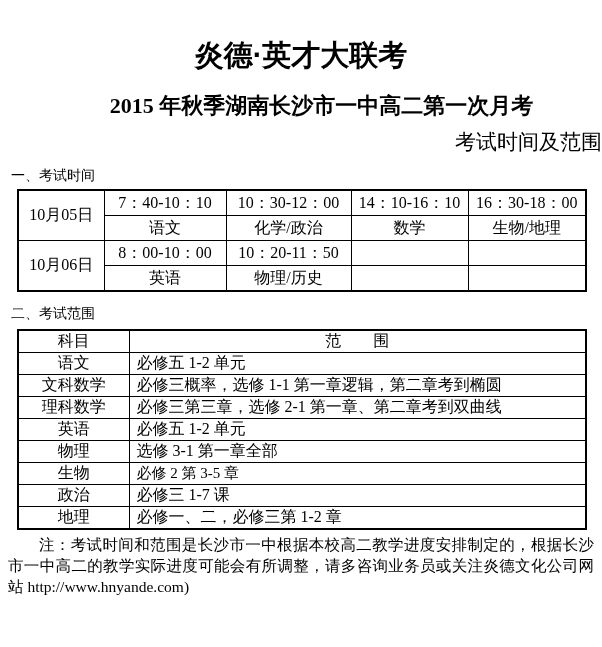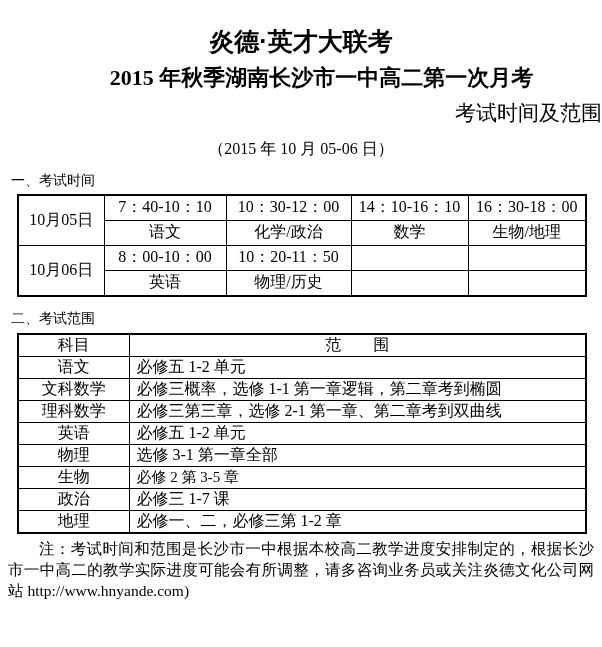--- a/index.html
+++ b/index.html
@@ -10,25 +10,25 @@
     font-family: "Liberation Serif", serif;
   }
   .page {
     position: relative;
     width: 602px;
     height: 647px;
     background: #ffffff;
     overflow: hidden;
   }
   .title-main {
-    margin: 0;
+    margin: 12px;
     padding-top: 27px;
     text-align: center;
     font-family: "Liberation Sans", sans-serif;
-    font-size: 25px;
+    font-size: 29px;
     font-weight: bold;
     line-height: 1.15;
   }
   .title-sub {
     margin: 0;
     padding-top: 9px;
     text-align: center;
     font-family: "Liberation Serif", serif;
     font-size: 22px;
     font-weight: bold;
@@ -92,21 +92,20 @@
   }
 </style>
 </head>
 <body>
 
 <div class="page">
 
   <h1 class="title-main">炎德·英才大联考</h1>
   <h2 class="title-sub">2015 年秋季湖南长沙市一中高二第一次月考</h2>
   <h3 class="title-section">考试时间及范围</h3>
-  <p class="date-range">（2015 年 10 月 05-06 日）</p>
 
   <p class="section-heading">一、考试时间</p>
 
   <table class="schedule">
     <colgroup>
       <col style="width:86px">
         <col style="width:122px">
         <col style="width:125px">
         <col style="width:117px">
         <col style="width:118px">

